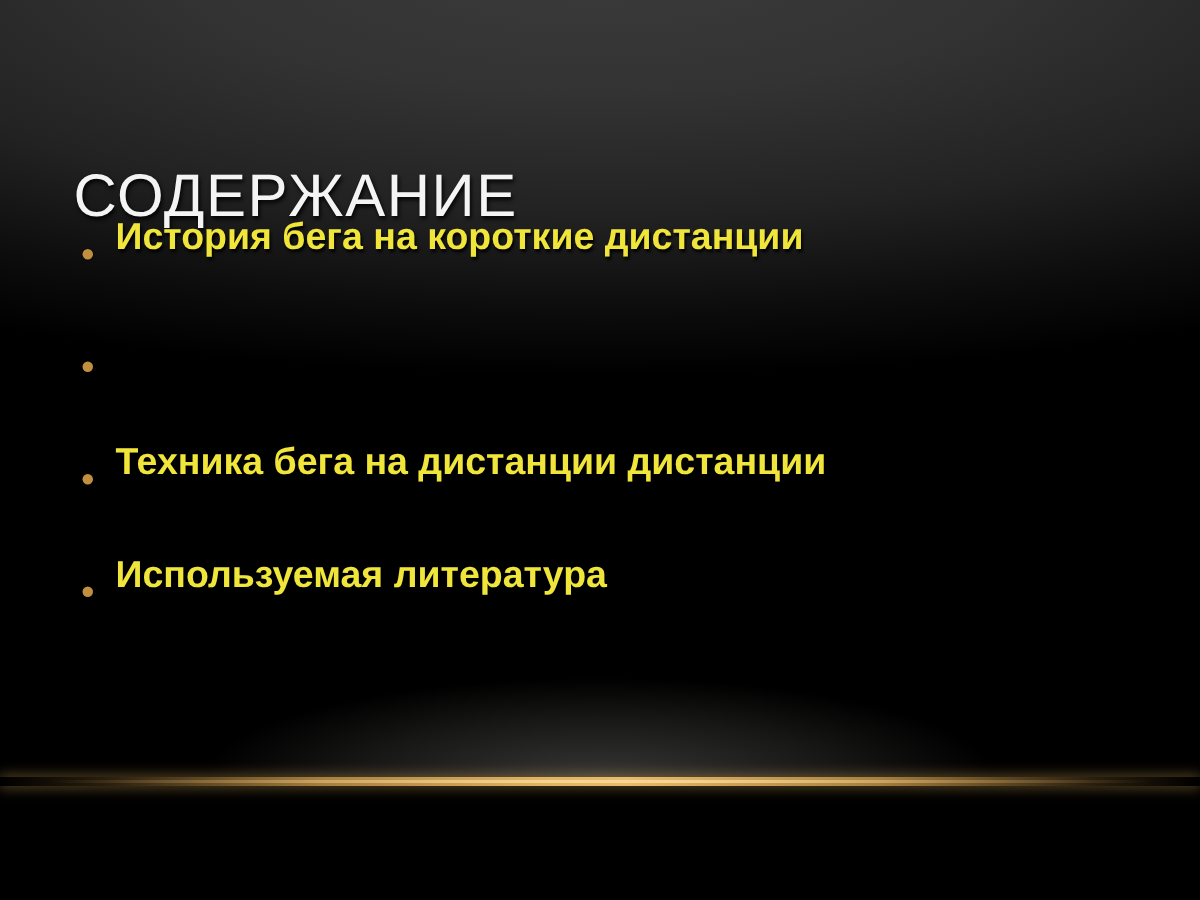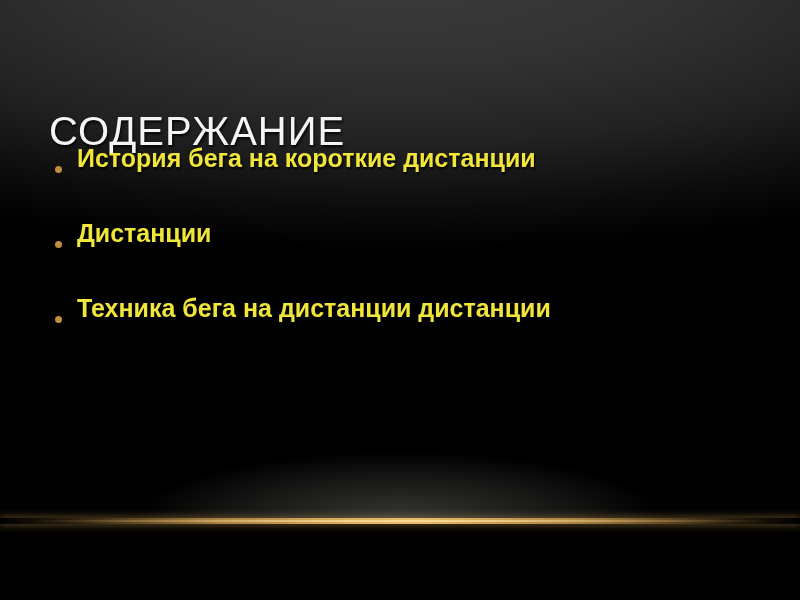--- a/index.html
+++ b/index.html
@@ -127,25 +127,28 @@
 
   <h1 class="slide-title">СОДЕРЖАНИЕ</h1>
 
   <ul class="contents-list">
     <li>
       <span class="bullet-dot"></span>
       <span class="bullet-text">История бега на короткие дистанции</span>
     </li>
     <li>
       <span class="bullet-dot"></span>
-      <span class="bullet-text">Дистанции</span>
     </li>
     <li>
       <span class="bullet-dot"></span>
       <span class="bullet-text">Техника бега на дистанции дистанции</span>
+    </li>
+    <li>
+      <span class="bullet-dot"></span>
+      <span class="bullet-text">Используемая литература</span>
     </li>
   </ul>
 
   <div class="bottom-black"></div>
   <div class="glow-dome"></div>
   <div class="gold-line">
     <div class="gold-line-core"></div>
   </div>
 
 </div>

